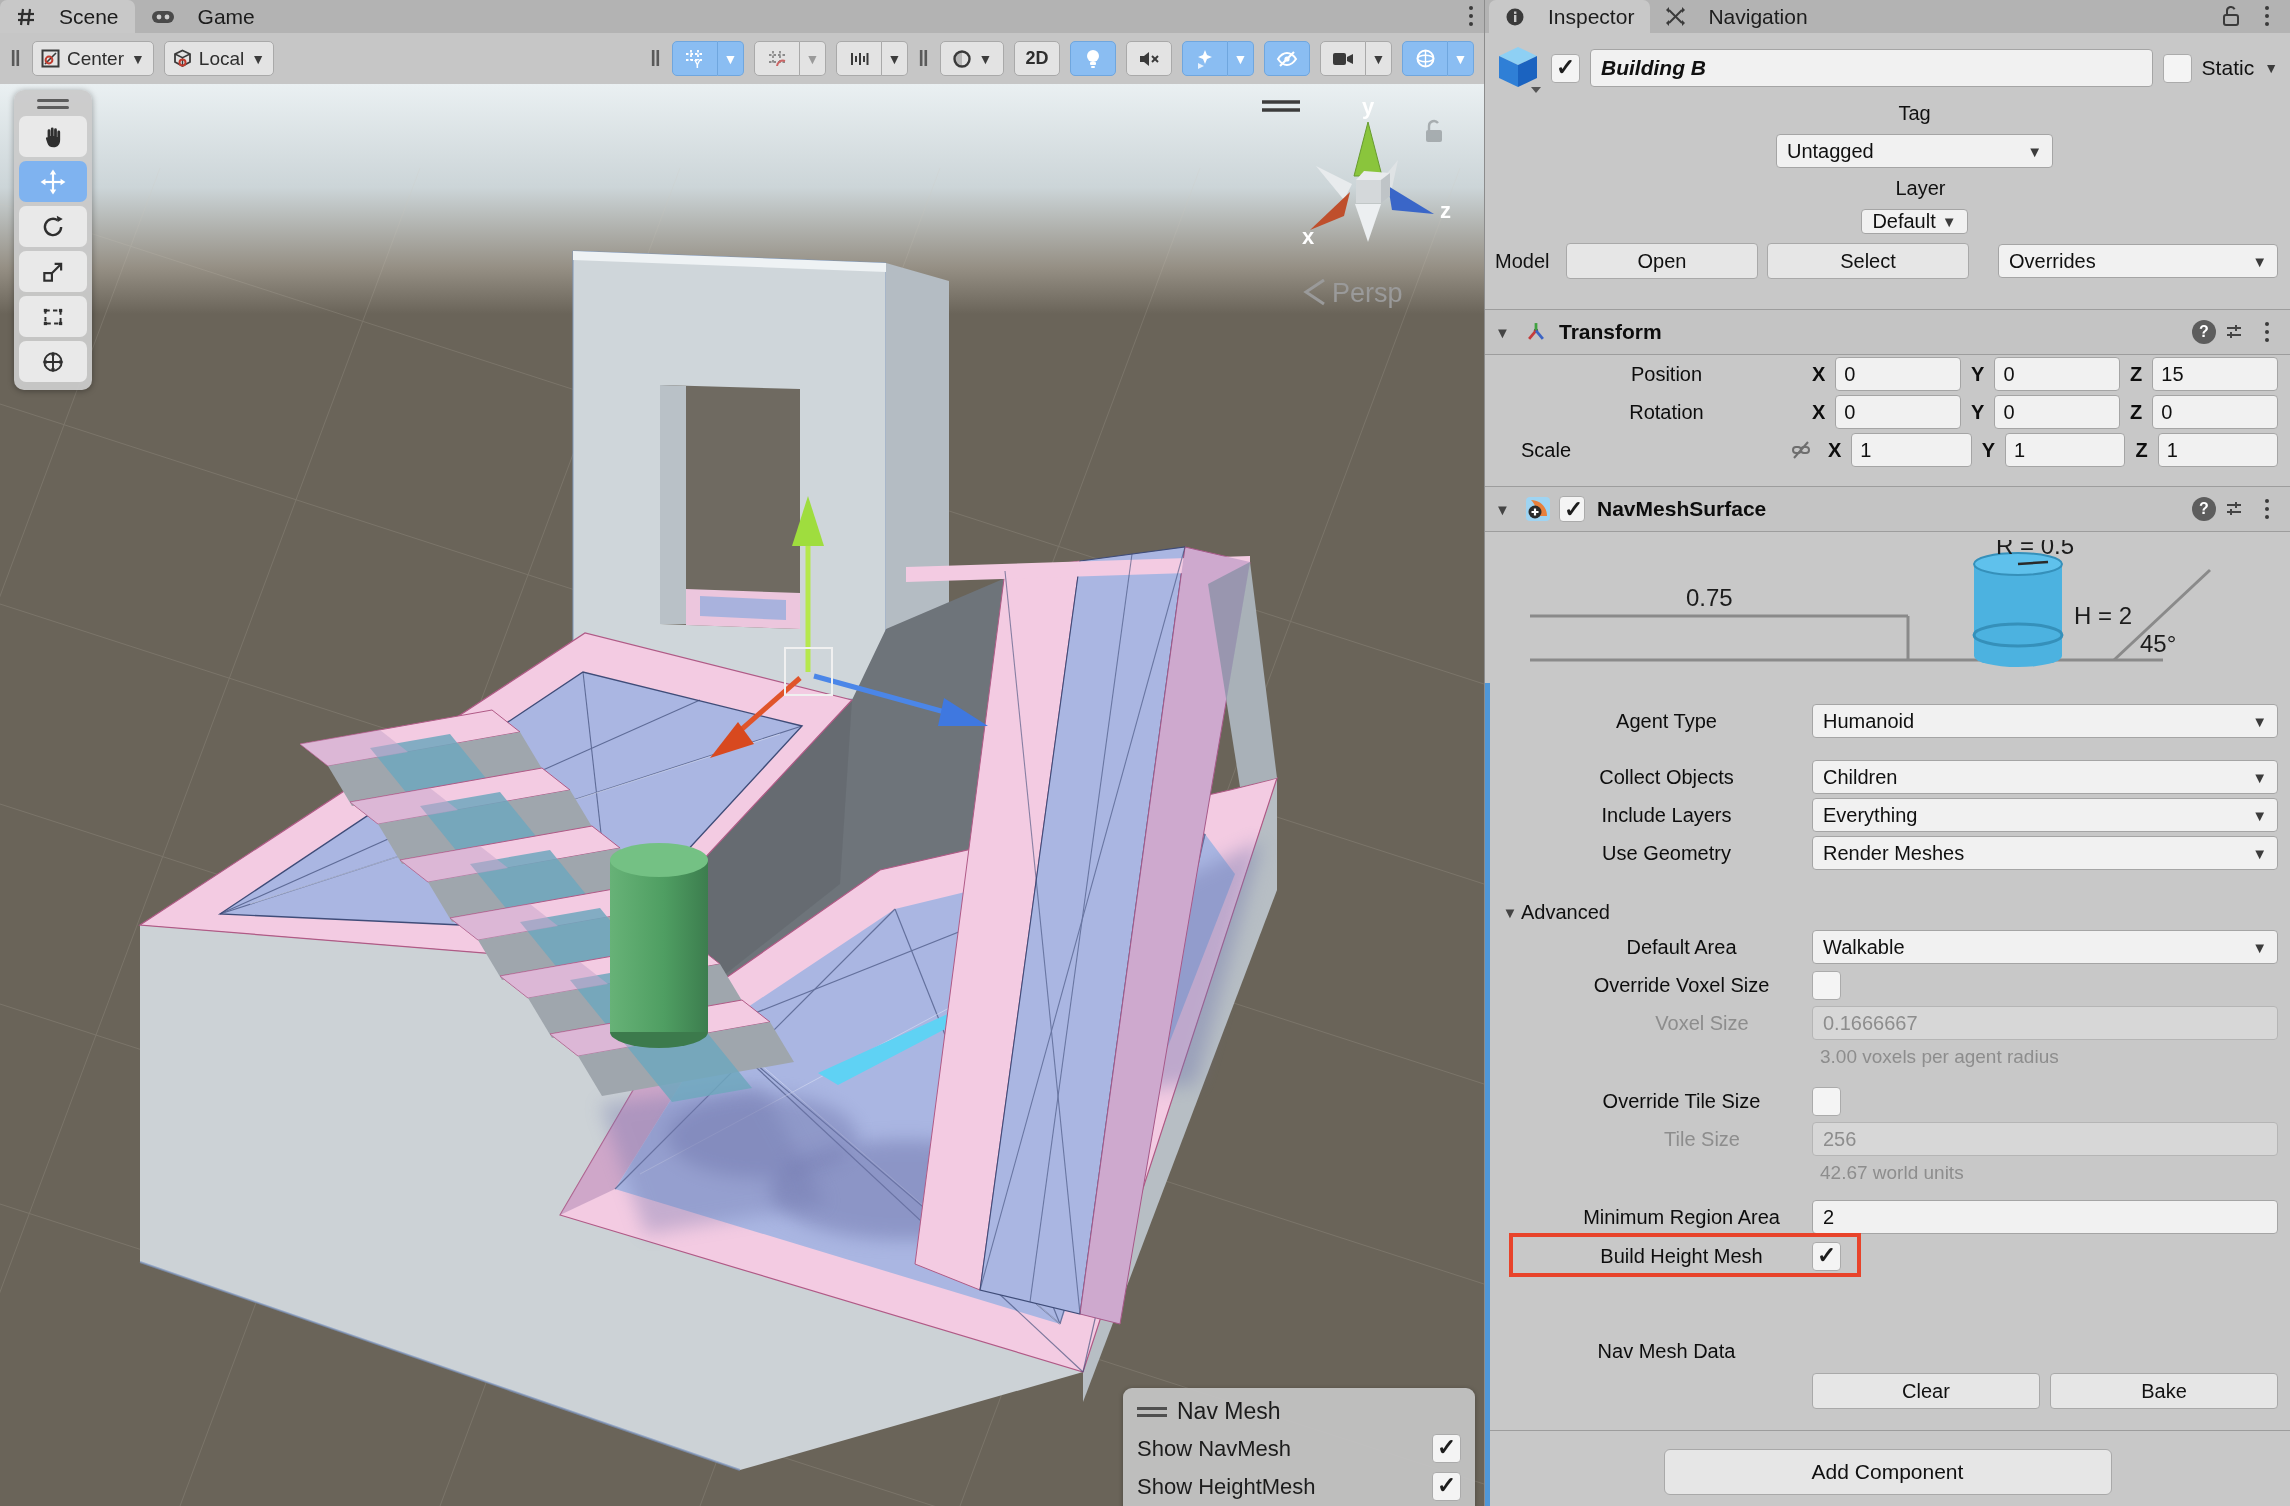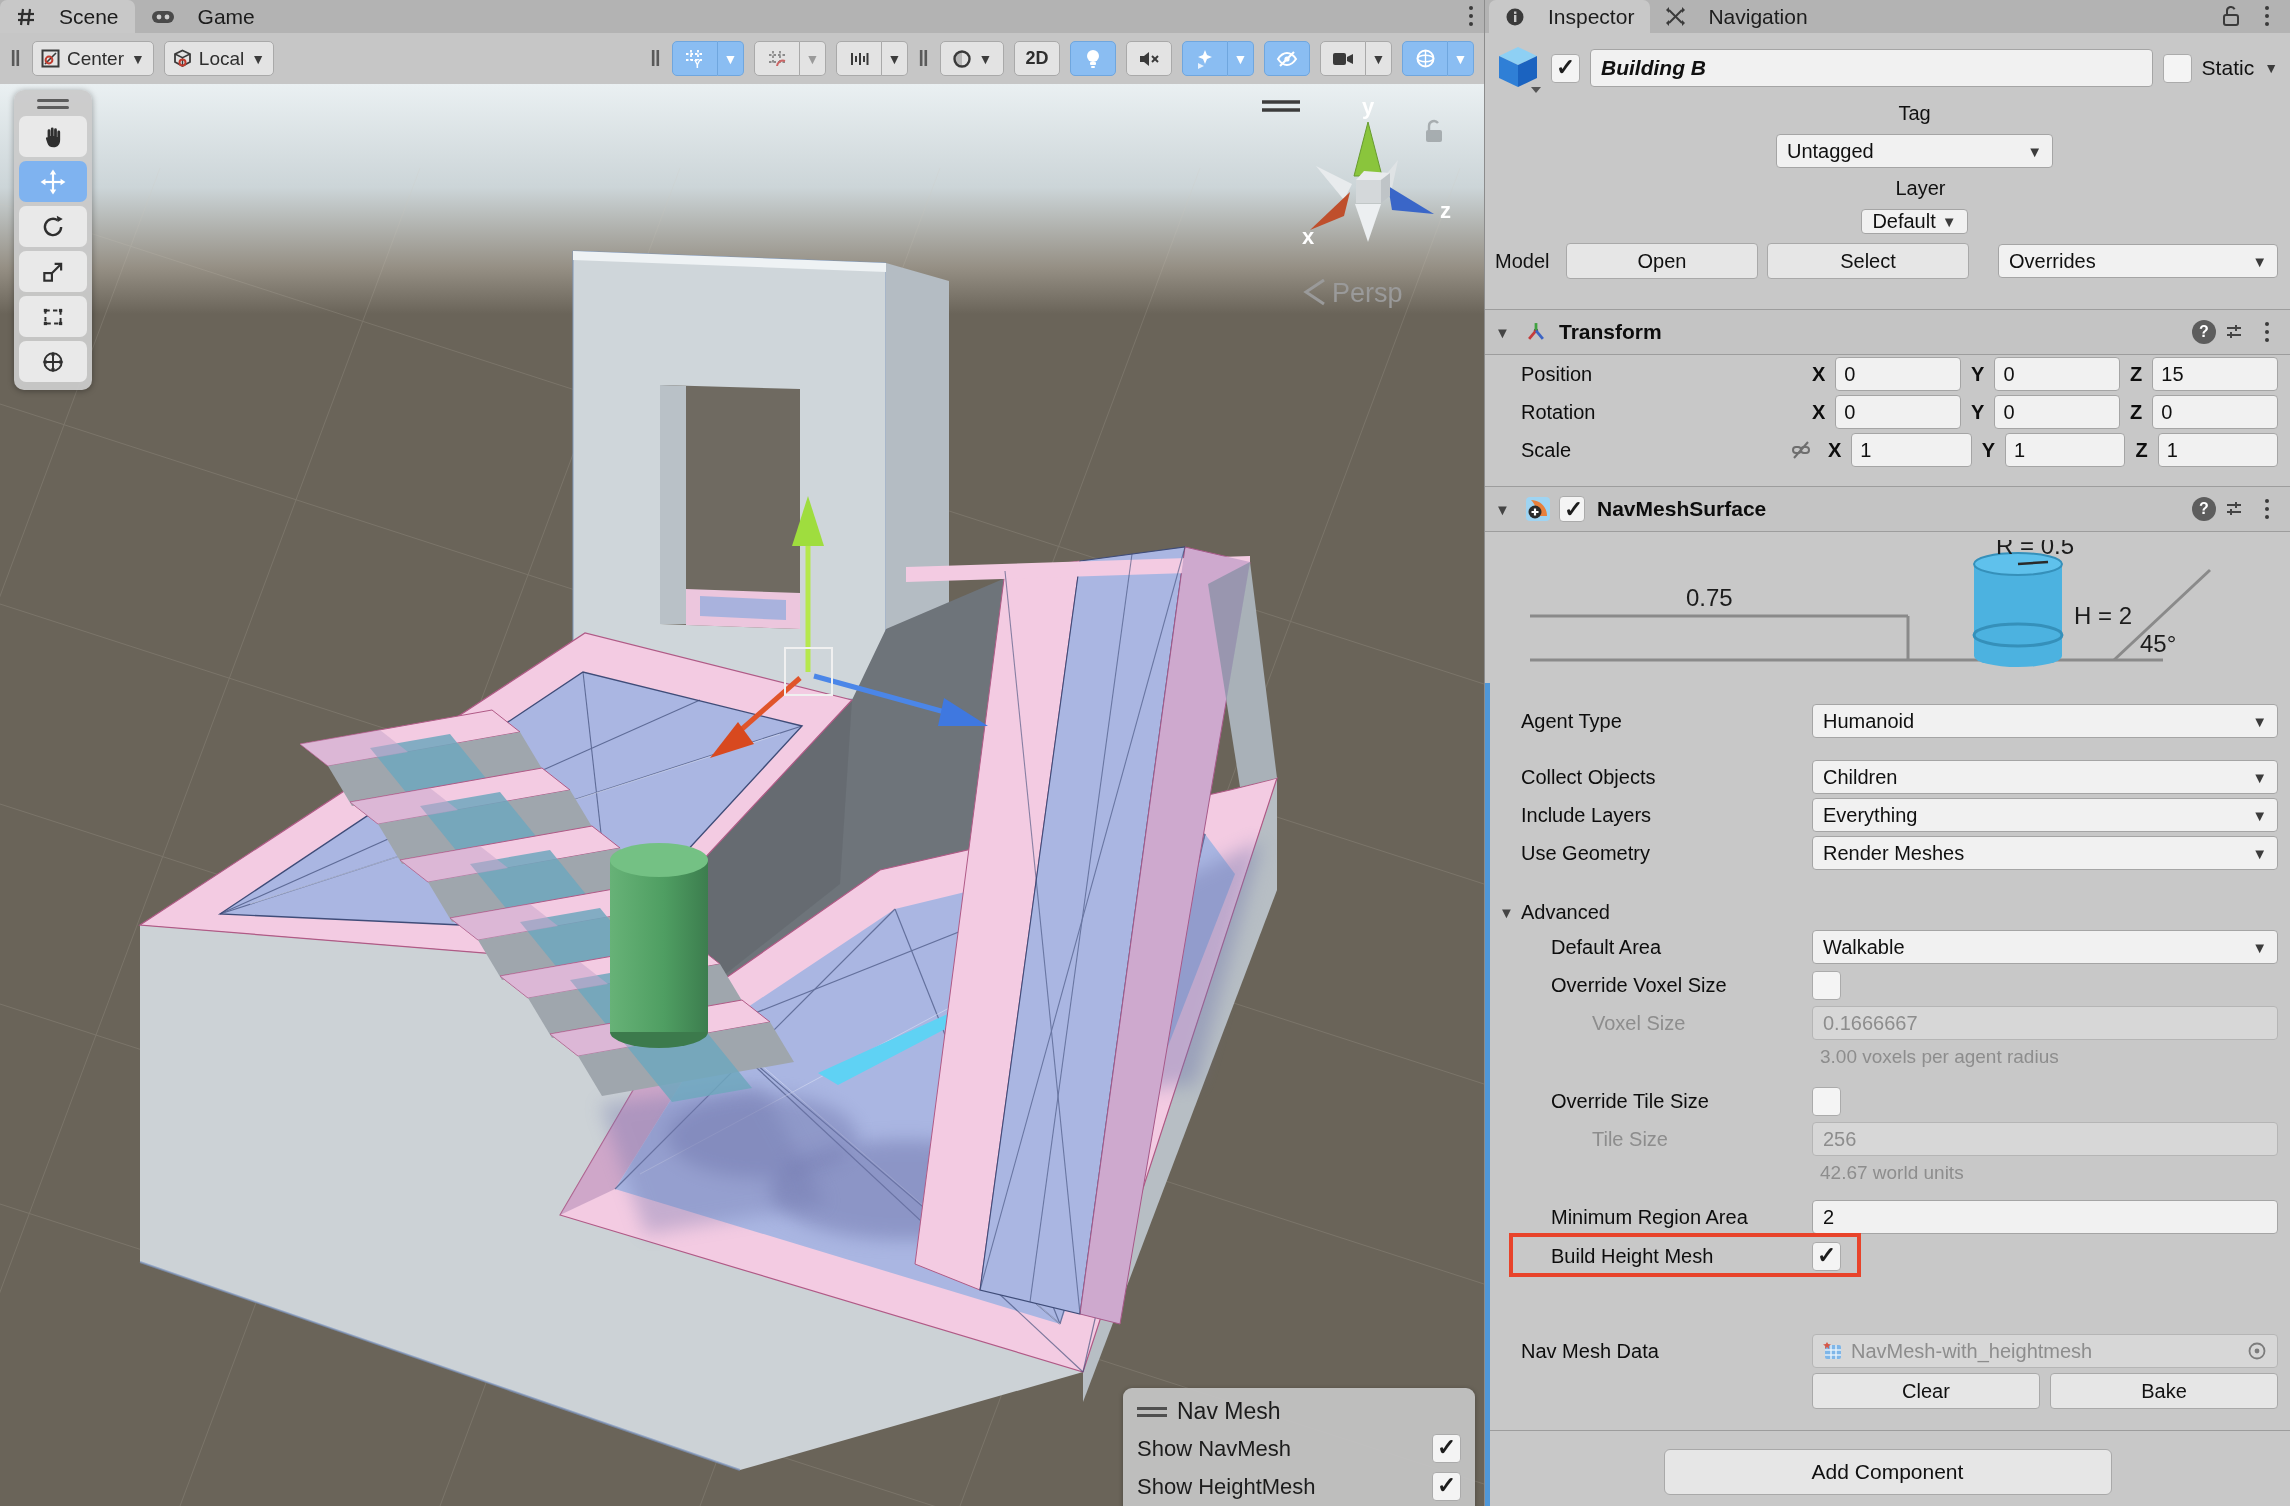--- a/index.html
+++ b/index.html
@@ -55,21 +55,21 @@
   #navmesh-overlay .grip2 i{height:3px;background:#4f4f4f;display:block;}
   #navmesh-overlay .orow{display:flex;align-items:center;justify-content:space-between;margin-top:9px;
        font-size:22px;color:#1c1c1c;}
   
   #inspector{position:absolute;left:1484px;top:0;width:806px;height:1506px;background:#c8c8c8;
        border-left:1px solid #8c8c8c;box-sizing:border-box;}
   #inspector .tabbar{padding-left:4px;}
   .comp-header{height:44px;background:#c4c4c4;border-top:1px solid #9d9d9d;border-bottom:1px solid #9d9d9d;
        display:flex;align-items:center;padding:0 10px;gap:8px;}
   .comp-header .title{font-weight:bold;font-size:21px;color:#0d0d0d;flex:1;margin-left:4px;}
-  .row{display:flex;align-items:center;height:38px;padding:0 12px 0 36px;}
+  .row{display:flex;align-items:center;height:38px;padding:0 12px 0 36px;text-align:center;}
   .row .lbl{width:291px;flex:none;font-size:20px;color:#0d0d0d;}
   .row .lbl.ind1{padding-left:30px;box-sizing:border-box;}
   .row .lbl.ind2{padding-left:71px;box-sizing:border-box;}
   .row .lbl.dis{color:#8d8d8d;}
   .row .val{flex:1;display:flex;align-items:center;}
   .row .val > .field,.row .val > .drop{flex:1;}
   .vec{flex:1;display:flex;align-items:center;gap:10px;}
   .vec .ax{font-size:20px;font-weight:bold;color:#0d0d0d;}
   .vec .field{flex:1;padding:0 8px;}
   .note{padding-left:335px;font-size:19px;color:#8d8d8d;height:30px;display:flex;align-items:center;}
@@ -842,39 +842,20 @@
     <div class="row" style="position:relative;height:40px">
       <div class="hl-box"></div>
       <span class="lbl ind1">Build Height Mesh</span>
       <div class="val">
           <span class="ucheck on"></span>
         </div>
     </div>
 
     <div class="row" style="margin-top:56px">
       <span class="lbl">Nav Mesh Data</span>
-      <div class="val">
-        <div class="field disabled" style="flex:1;gap:8px">
-          <svg width="20" height="20" viewBox="0 0 20 20">
-              <rect x="2" y="4" width="16" height="14" rx="2" fill="#7fb6e8"></rect>
-              <g stroke="#e8f2fb" stroke-width="1.4">
-                <line x1="2" y1="9" x2="18" y2="9"></line>
-                <line x1="2" y1="14" x2="18" y2="14"></line>
-                <line x1="8" y1="4" x2="8" y2="18"></line>
-                <line x1="13" y1="4" x2="13" y2="18"></line>
-              </g>
-              <path d="M4 1l1.2 2L8 3.5 5.8 5 6 8 4 6 2 8l.2-3L0 3.5 2.8 3z" fill="#d65848"></path>
-            </svg>
-          <span style="flex:1">NavMesh-with_heightmesh</span>
-          <svg width="20" height="20" viewBox="0 0 20 20">
-              <circle cx="10" cy="10" r="7.5" fill="none" stroke="#7c7c7c" stroke-width="1.8"></circle>
-              <circle cx="10" cy="10" r="2.4" fill="#7c7c7c"></circle>
-            </svg>
-        </div>
-      </div>
     </div>
     <div class="row" style="height:42px">
       <span class="lbl"></span>
       <div class="twobtn">
         <div class="btn">
             <span>Clear</span>
           </div>
         <div class="btn">
             <span>Bake</span>
           </div>

